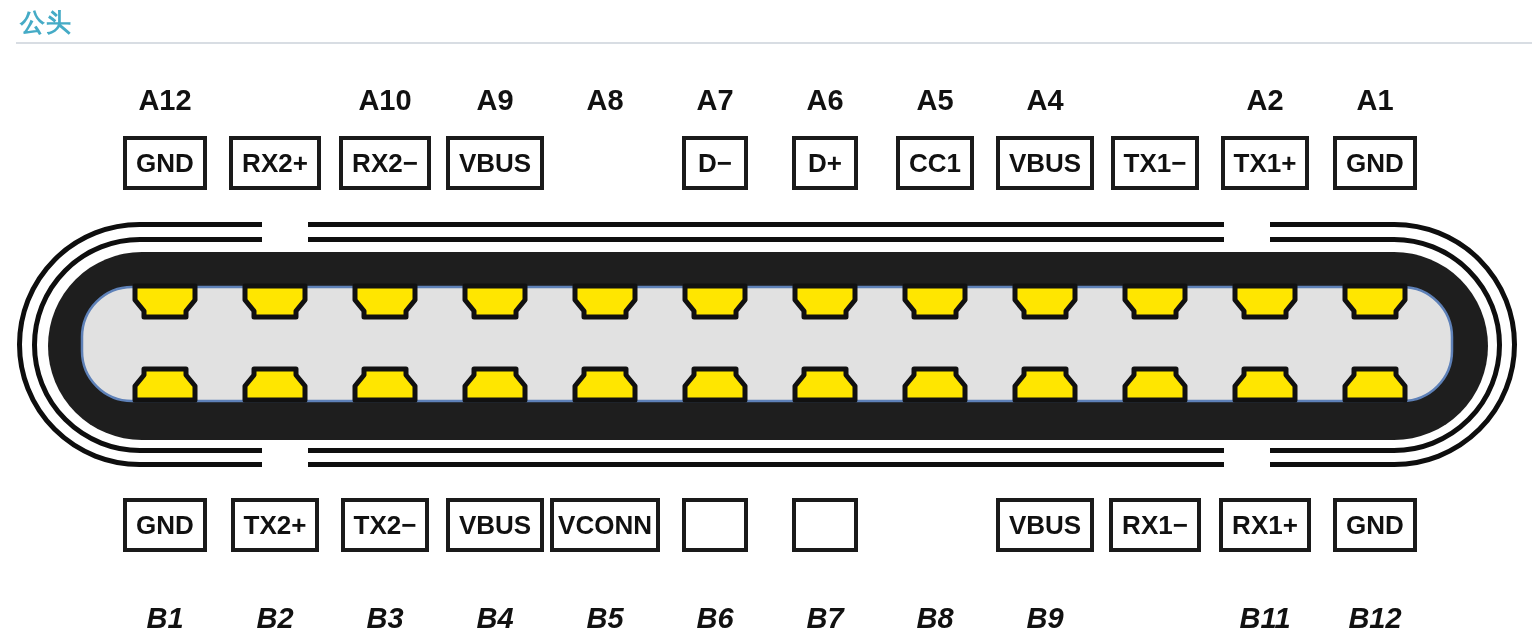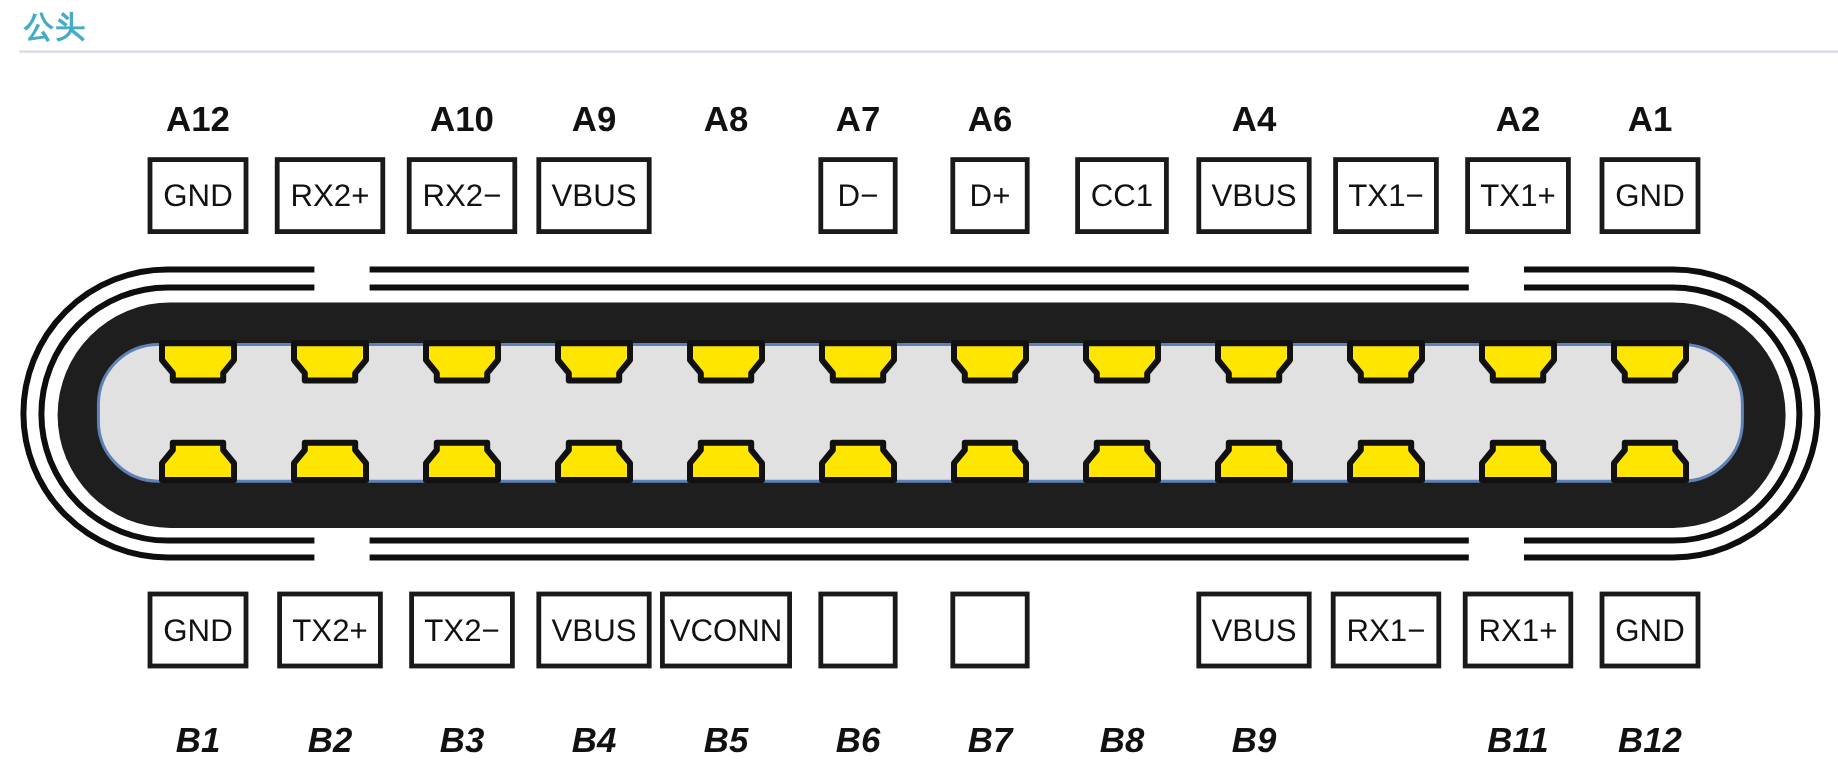--- a/index.html
+++ b/index.html
@@ -38,23 +38,23 @@
   .row-b-numbers{top:600px;height:36px;font-style:italic;}
   .cell{
     position:absolute;top:0;width:110px;height:100%;
     display:flex;align-items:center;justify-content:center;
   }
   .pin-number{
     font-size:29px;font-weight:bold;line-height:36px;white-space:nowrap;
   }
   .sigbox{
     display:flex;align-items:center;justify-content:center;
-    min-width:66px;height:64px;padding:0 9px;
+    min-width:66px;height:54px;padding:0 9px;
     border:4px solid var(--box-border,#1A1A1A);background:#fff;
-    font-size:26px;font-weight:normal;white-space:nowrap;
+    font-size:26px;font-weight:bold;white-space:nowrap;
   }
   .c1{left:110px}.c2{left:220px}.c3{left:330px}.c4{left:440px}
   .c5{left:550px}.c6{left:660px}.c7{left:770px}.c8{left:880px}
   .c9{left:990px}.c10{left:1100px}.c11{left:1210px}.c12{left:1320px}
   .connector-svg{position:absolute;left:0;top:205px;}
   .shell{fill:none;stroke:var(--shell-black,#0E0E0E);stroke-width:5;}
   .seam{fill:#ffffff;}
   .cbody{fill:var(--body-dark,#1E1E1E);}
   .tongue{fill:var(--tongue-gray,#E1E1E1);stroke:var(--tongue-edge-blue,#5E81B8);stroke-width:2.5;}
   .pins use{
@@ -82,20 +82,23 @@
         <span class="pin-number">A9</span>
       </div>
     <div class="cell c5">
         <span class="pin-number">A8</span>
       </div>
     <div class="cell c6">
         <span class="pin-number">A7</span>
       </div>
     <div class="cell c7">
         <span class="pin-number">A6</span>
+      </div>
+    <div class="cell c8">
+        <span class="pin-number">A5</span>
       </div>
     <div class="cell c9">
         <span class="pin-number">A4</span>
       </div>
     <div class="cell c11">
         <span class="pin-number">A2</span>
       </div>
     <div class="cell c12">
         <span class="pin-number">A1</span>
       </div>

